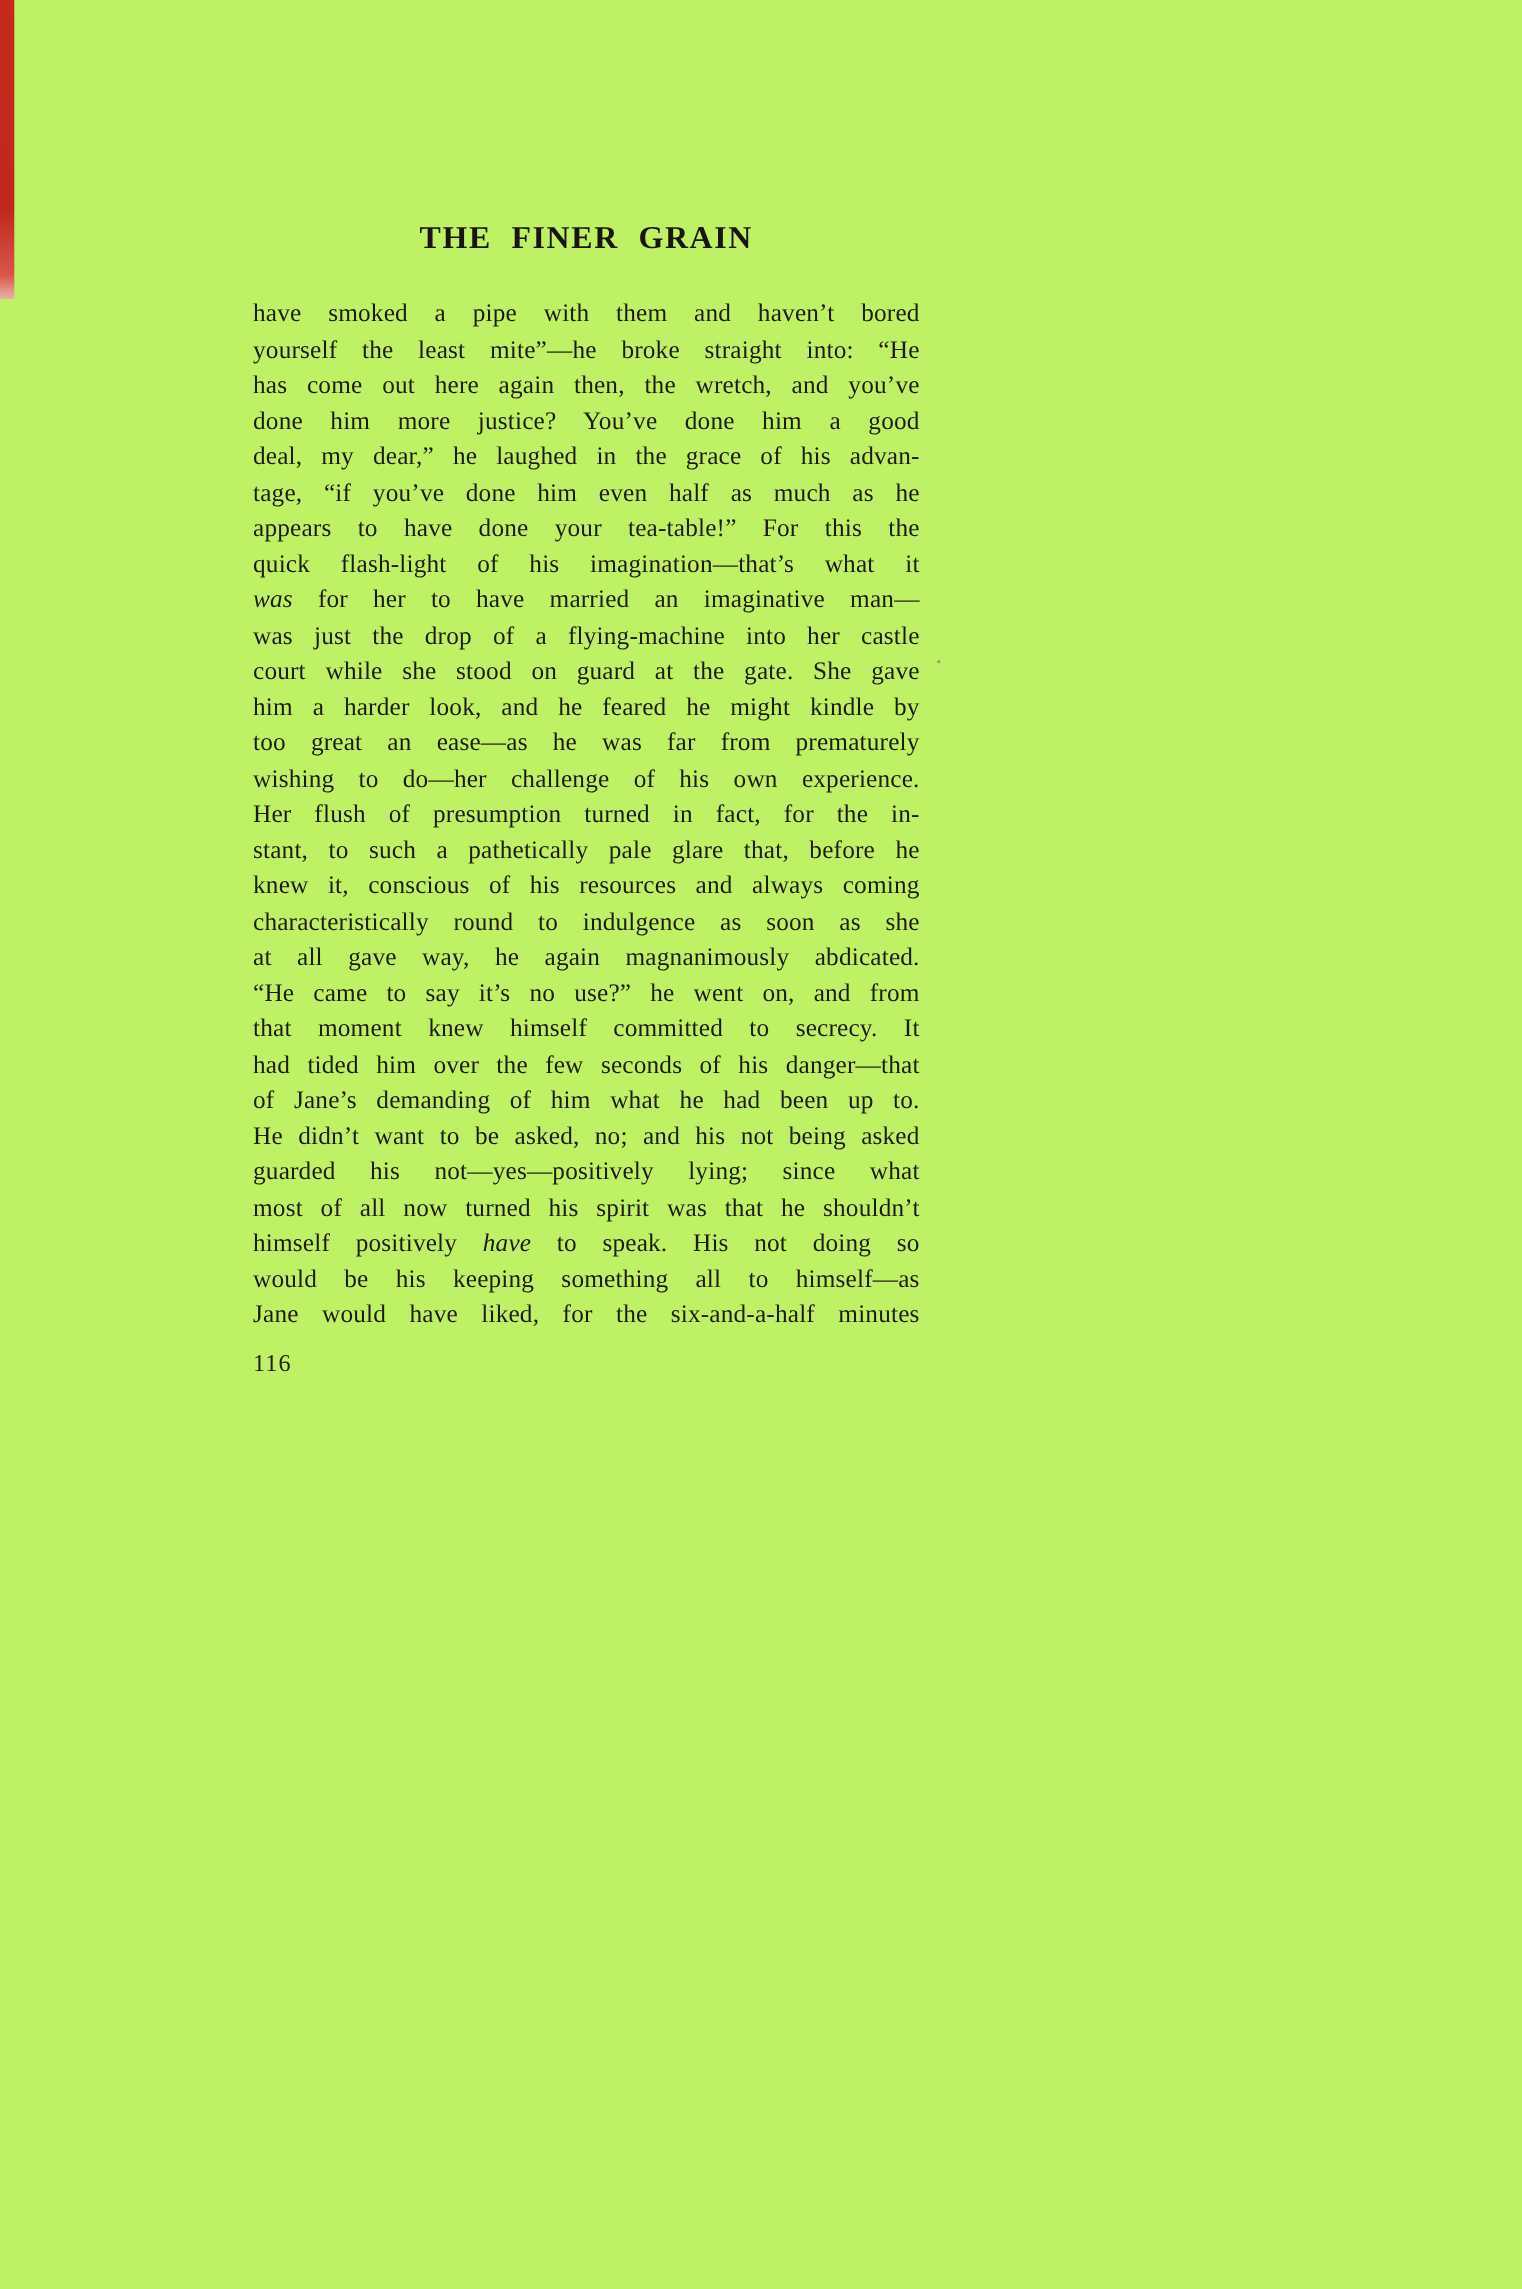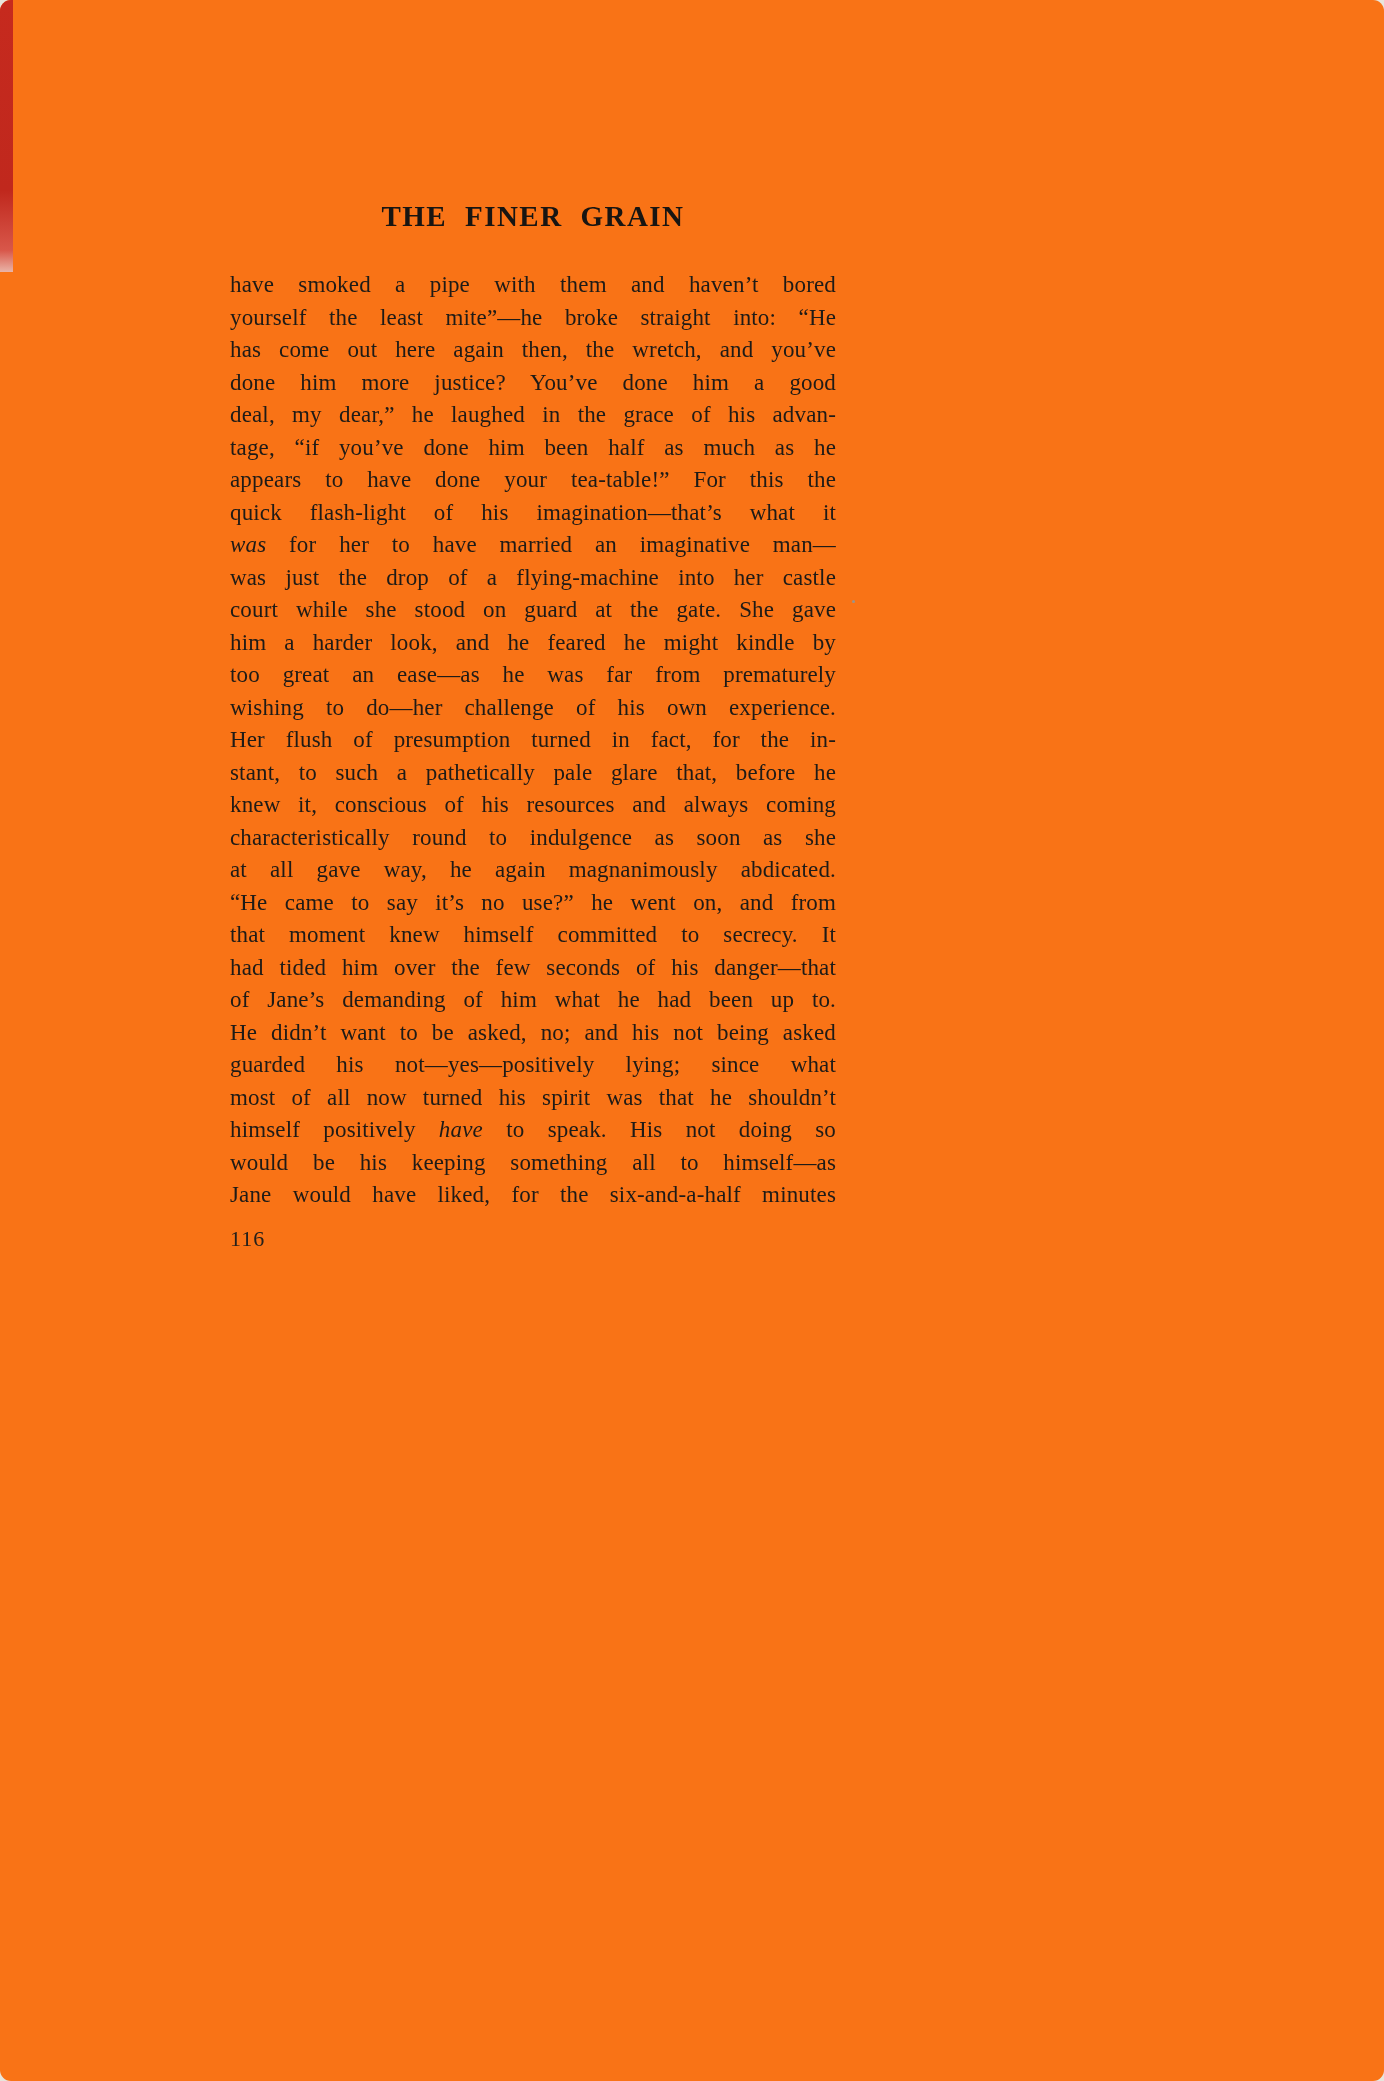--- a/index.html
+++ b/index.html
@@ -5,24 +5,23 @@
   html, body {
     margin: 0;
     padding: 0;
     background: #e8e5dd;
     font-family: "Liberation Serif", "DejaVu Serif", serif;
   }
   .scan-page {
     position: relative;
     width: 1384px;
     height: 2081px;
-    background: #f97316;
+    background: #bef264;
     overflow: hidden;
     color: #1c1a17;
-    border-radius: 11px;
   }
   .spine-stripe {
     position: absolute;
     left: 0;
     top: 0;
     width: 13px;
     height: 272px;
     background: linear-gradient(to bottom, #c62a1e 0%, #c0281d 70%, #d8574a 92%, #e9b4a8 100%);
   }
   .text-block {
@@ -73,21 +72,21 @@
   <div class="spine-stripe"></div>
   <div class="scan-speck"></div>
   <div class="text-block">
     <h1 class="page-title">THE FINER GRAIN</h1>
     <div class="paragraph" id="body-lines">
         <div class="line">have smoked a pipe with them and haven’t bored</div>
         <div class="line">yourself the least mite”—he broke straight into: “He</div>
         <div class="line">has come out here again then, the wretch, and you’ve</div>
         <div class="line">done him more justice? You’ve done him a good</div>
         <div class="line">deal, my dear,” he laughed in the grace of his advan-</div>
-        <div class="line">tage, “if you’ve done him been half as much as he</div>
+        <div class="line">tage, “if you’ve done him even half as much as he</div>
         <div class="line">appears to have done your tea-table!”  For this the</div>
         <div class="line">quick flash-light of his imagination—that’s what it</div>
         <div class="line"><i>was</i> for her to have married an imaginative man—</div>
         <div class="line">was just the drop of a flying-machine into her castle</div>
         <div class="line">court while she stood on guard at the gate.  She gave</div>
         <div class="line">him a harder look, and he feared he might kindle by</div>
         <div class="line">too great an ease—as he was far from prematurely</div>
         <div class="line">wishing to do—her challenge of his own experience.</div>
         <div class="line">Her flush of presumption turned in fact, for the in-</div>
         <div class="line">stant, to such a pathetically pale glare that, before he</div>

